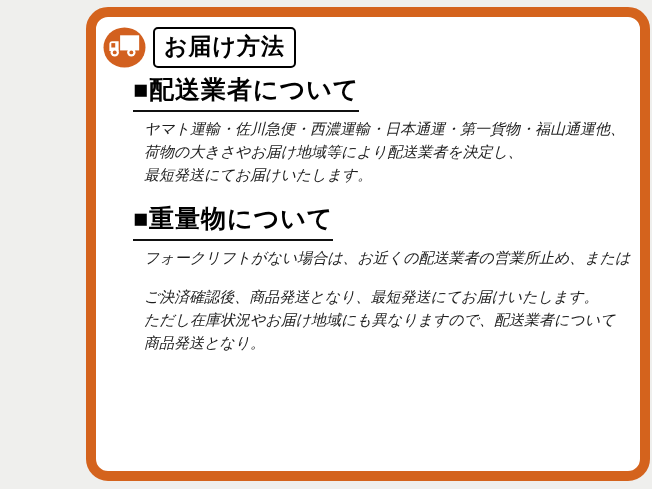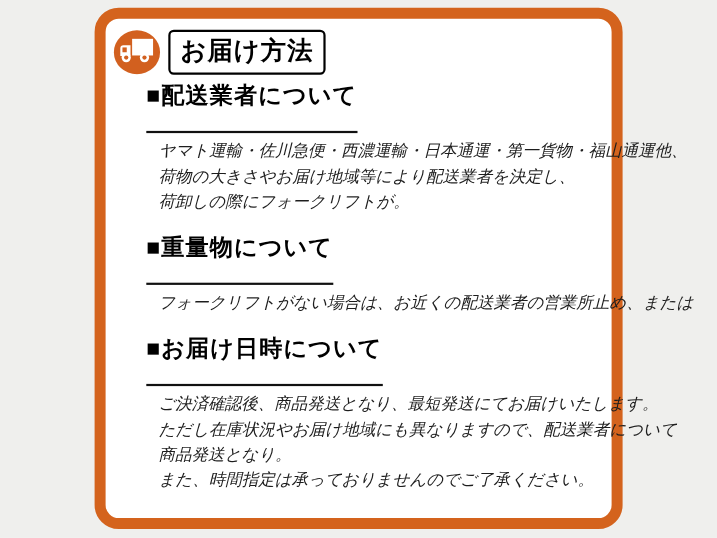--- a/index.html
+++ b/index.html
@@ -7,21 +7,21 @@
   body {
     background: #efefed;
     font-family: "Liberation Sans", "DejaVu Sans", sans-serif;
     position: relative;
     overflow: hidden;
   }
   .panel {
     position: absolute;
     left: 86px;
     top: 7px;
-    width: 480px;
+    width: 564px;
     height: 474px;
     background: #ffffff;
     border: 10px solid #d4631d;
     border-radius: 22px;
   }
   .header {
     display: flex;
     align-items: center;
     gap: 7px;
     margin: 10px 0 0 7px;
@@ -36,25 +36,25 @@
     color: #000;
     letter-spacing: 1px;
     background: #fff;
     white-space: nowrap;
   }
   .sections { padding: 0 14px 0 37px; }
   .section { margin-top: 16px; }
   .section:first-child { margin-top: 5px; }
   .section-heading {
     display: inline-block;
-    font-size: 21px;
+    font-size: 25px;
     font-weight: bold;
     color: #000;
     border-bottom: 2px solid #111;
-    padding-bottom: 18px;
+    padding-bottom: 4px;
     letter-spacing: 1px;
     white-space: nowrap;
   }
   .section-body {
     margin: 5px 0 0 11px;
     font-size: 15px;
     line-height: 23px;
     color: #1d1d1d;
     font-style: italic;
   }
@@ -81,35 +81,33 @@
     <span class="title-box">お届け方法</span>
   </div>
 
   <div class="sections">
 
     <div class="section">
       <div class="section-heading">■配送業者について</div>
       <div class="section-body">
         <div class="line">ヤマト運輸・佐川急便・西濃運輸・日本通運・第一貨物・福山通運他、</div>
         <div class="line">荷物の大きさやお届け地域等により配送業者を決定し、</div>
-        <div class="line">荷卸しの際にフォークリフトが。</div>
+        <div class="line">最短発送にてお届けいたします。</div>
       </div>
     </div>
 
     <div class="section">
       <div class="section-heading">■重量物について</div>
       <div class="section-body">
         <div class="line">フォークリフトがない場合は、お近くの配送業者の営業所止め、または</div>
       </div>
     </div>
 
     <div class="section">
-      <div class="section-heading">■お届け日時について</div>
       <div class="section-body">
         <div class="line">ご決済確認後、商品発送となり、最短発送にてお届けいたします。</div>
         <div class="line">ただし在庫状況やお届け地域にも異なりますので、配送業者について</div>
         <div class="line">商品発送となり。</div>
-        <div class="line">また、時間指定は承っておりませんのでご了承ください。</div>
       </div>
     </div>
 
   </div>
 </div>
 
 </body></html>

